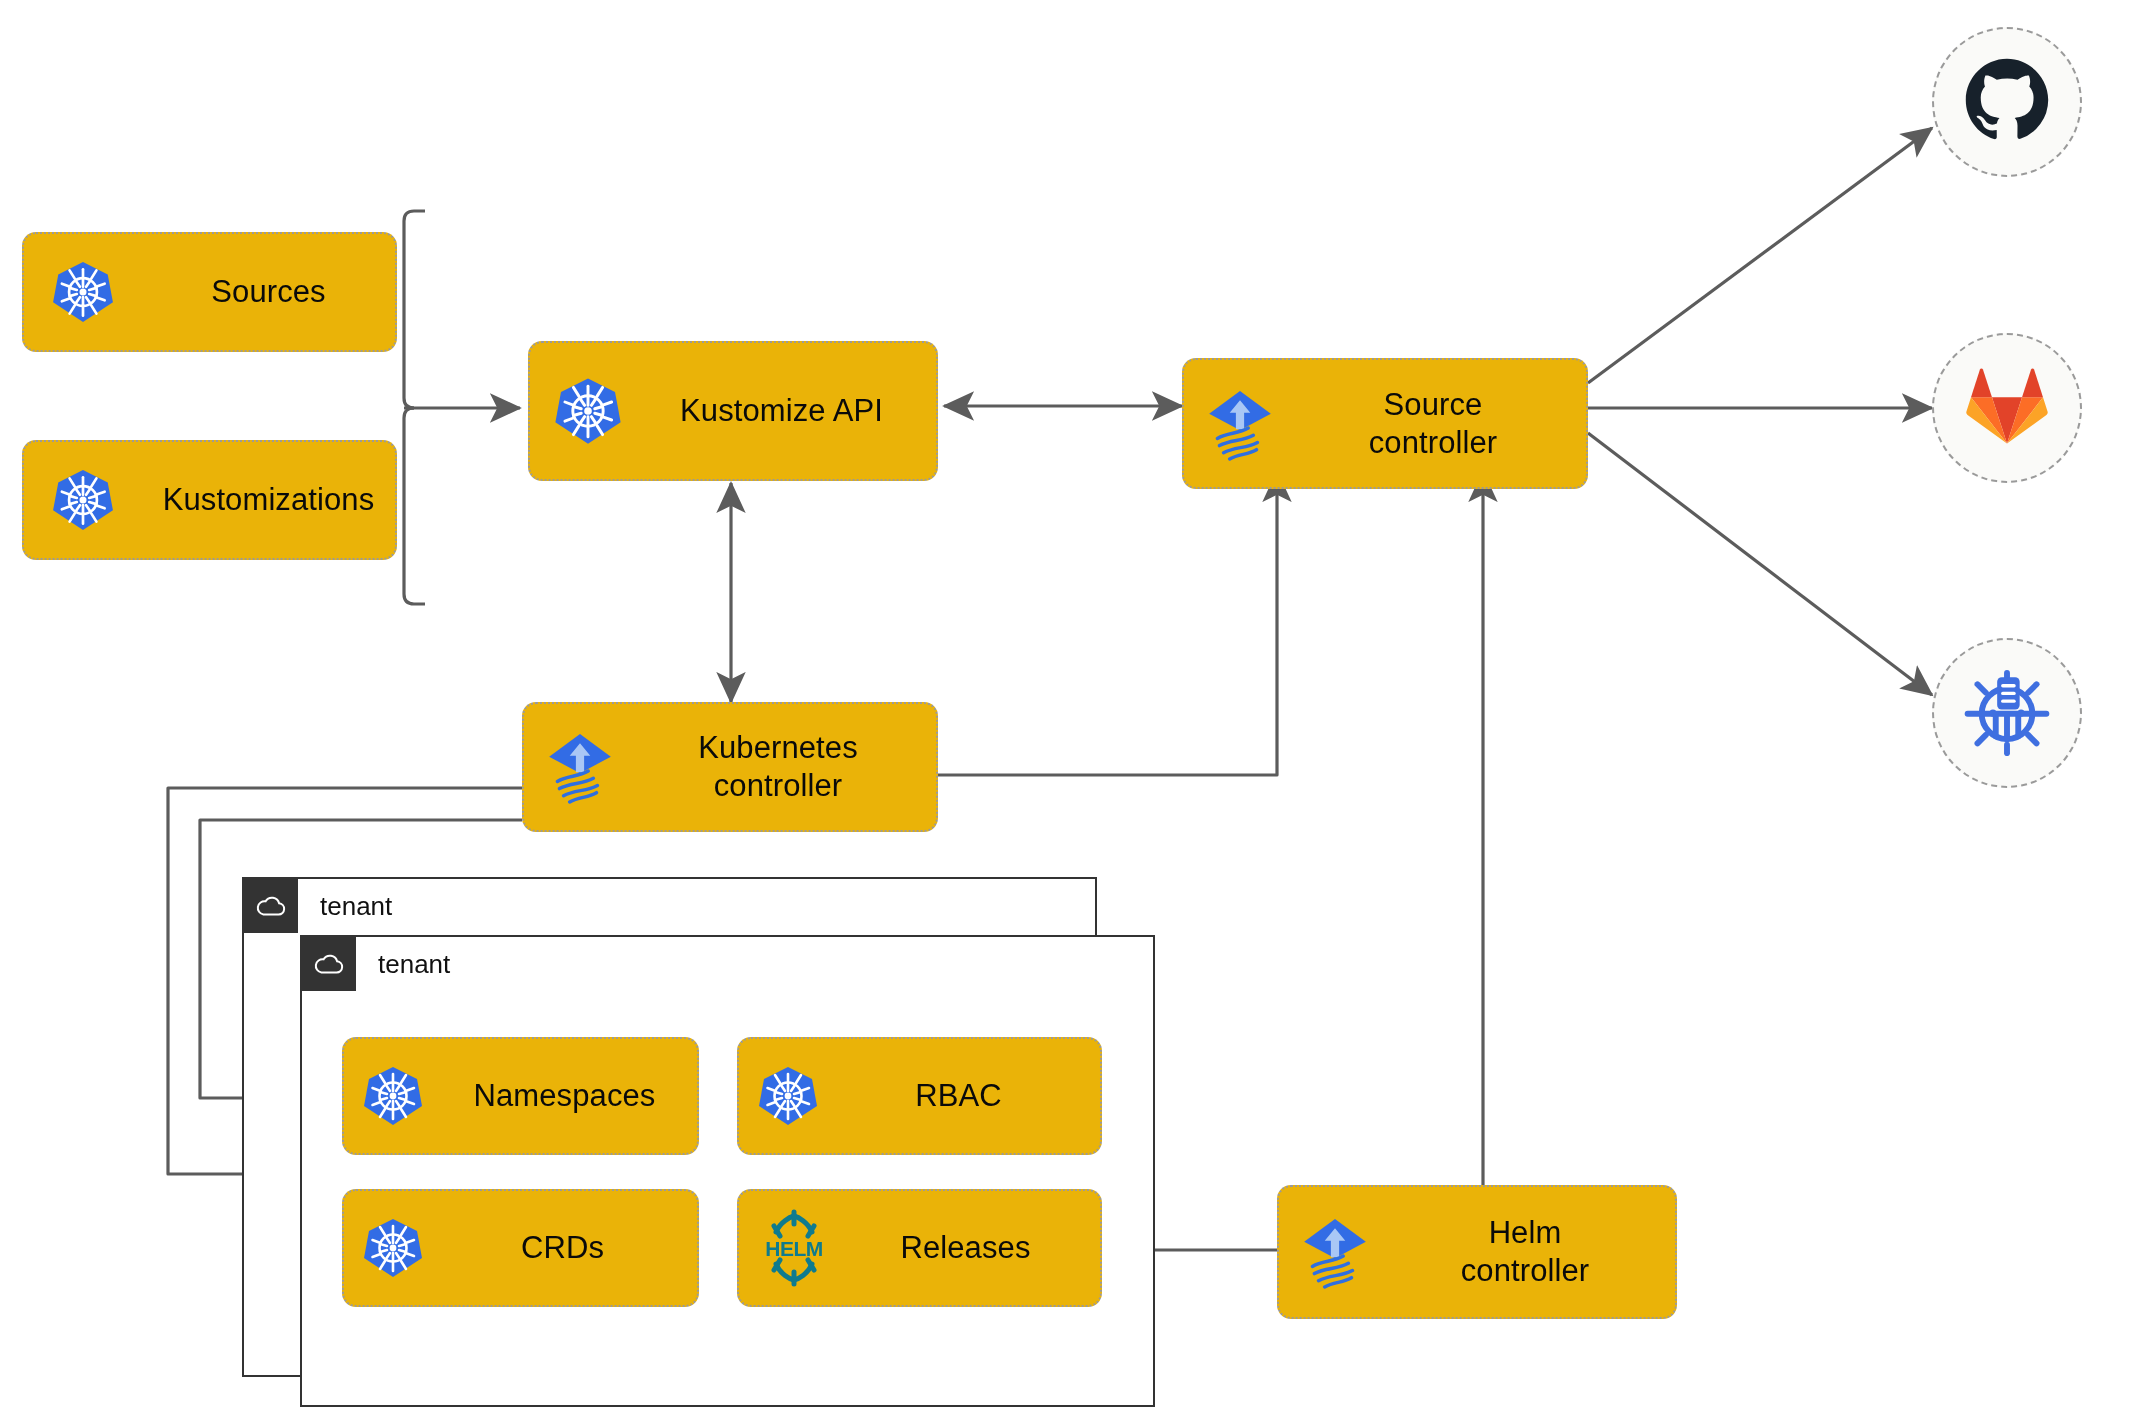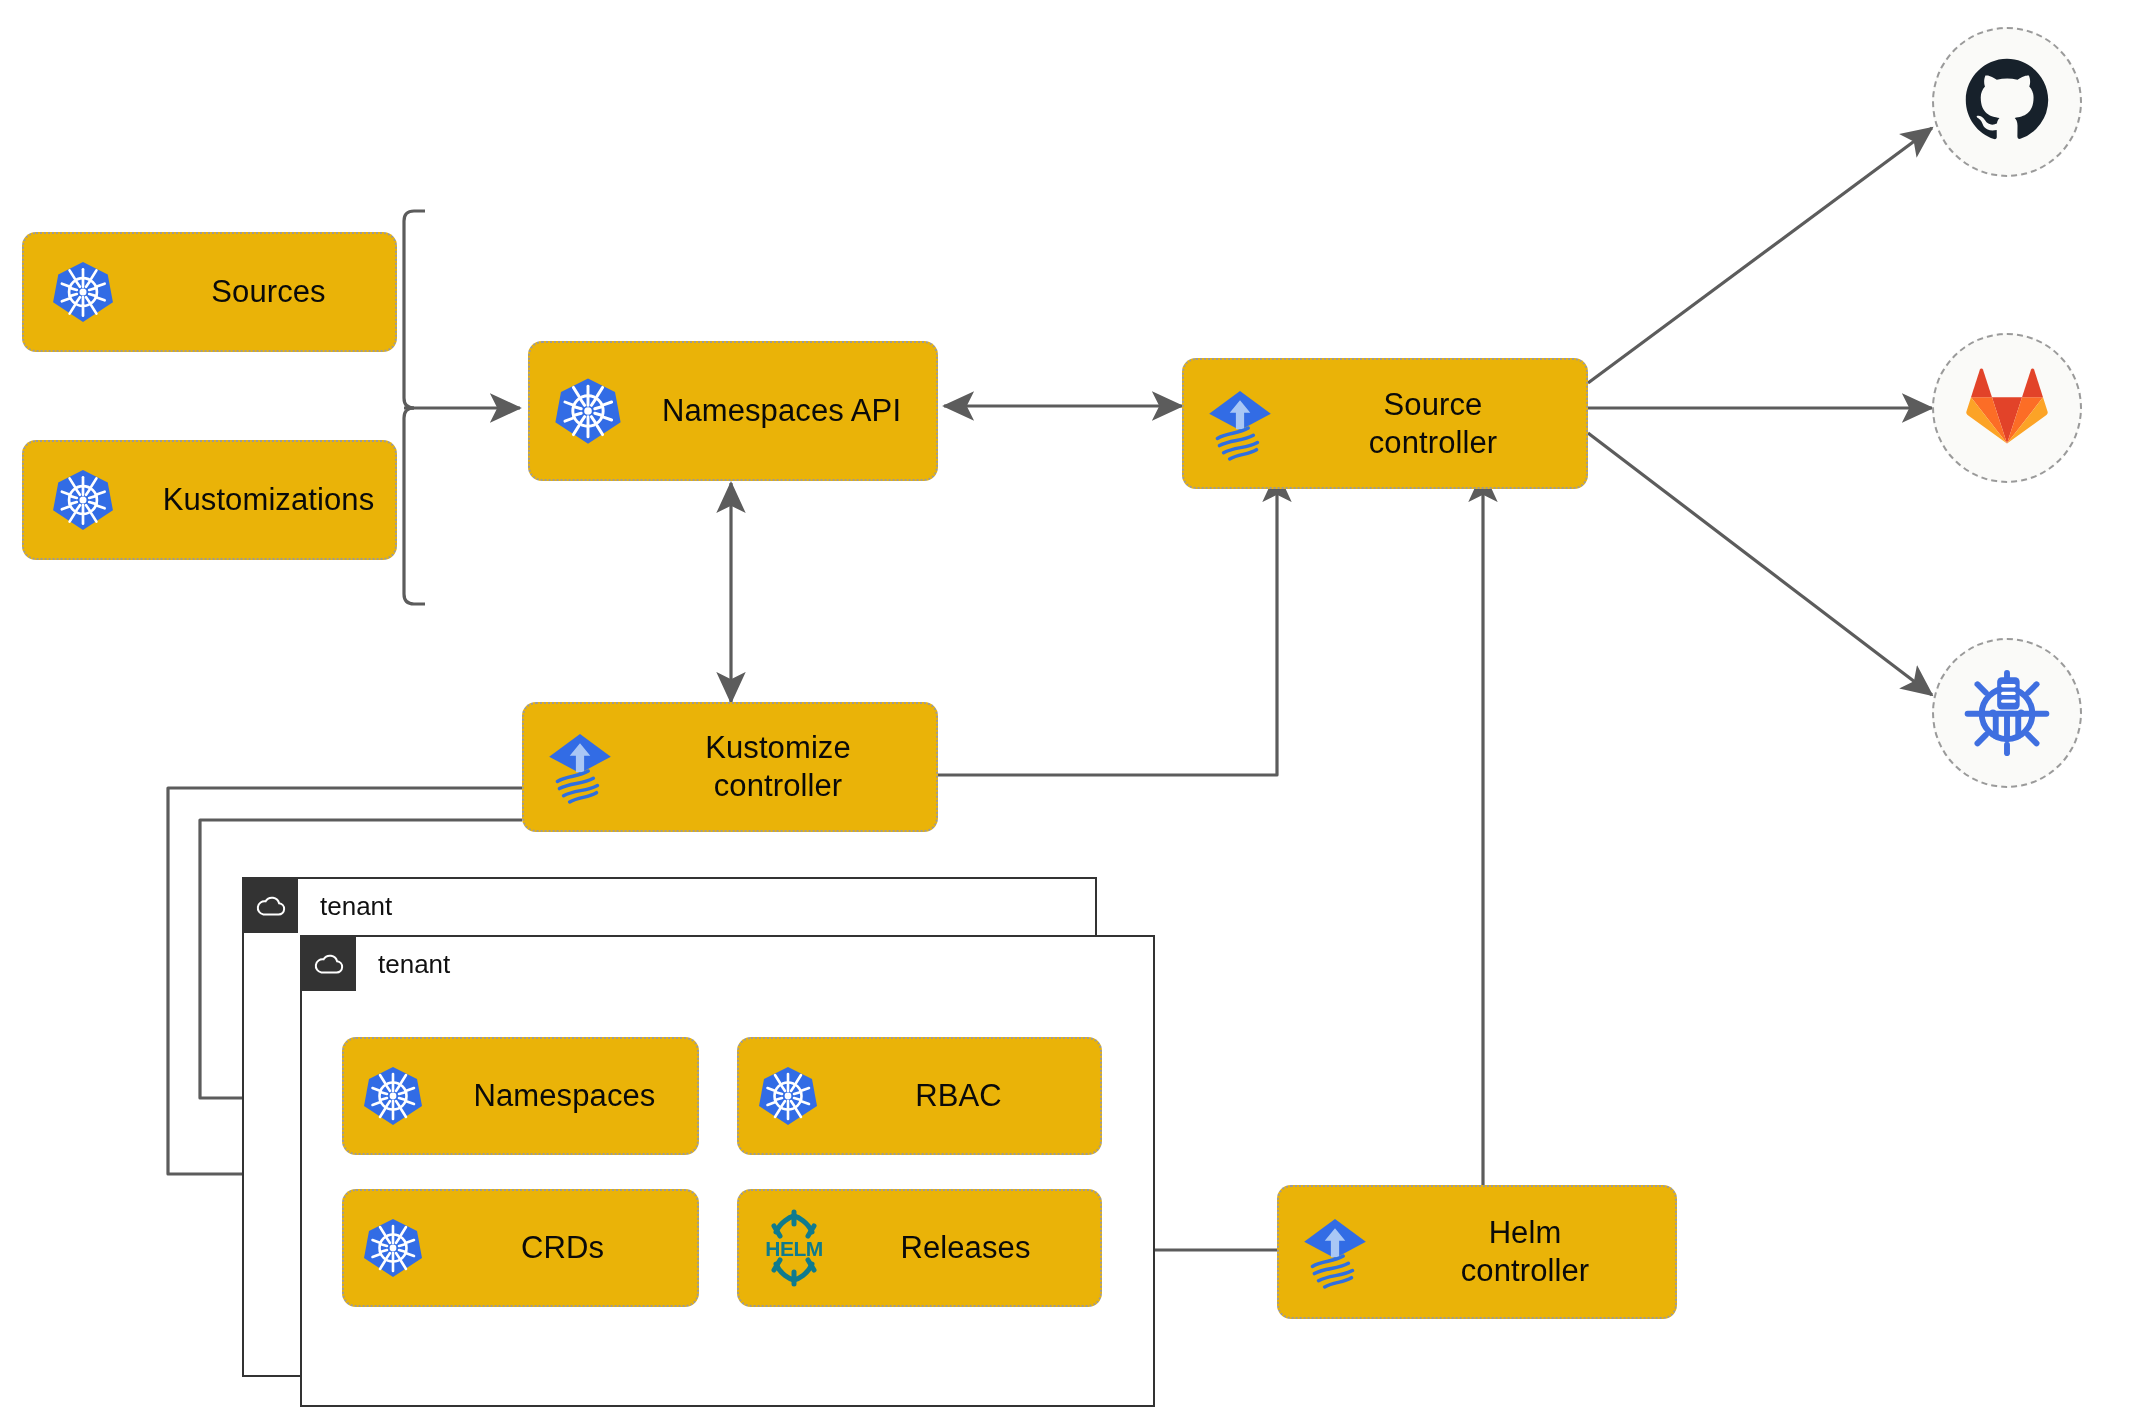--- a/index.html
+++ b/index.html
@@ -208,21 +208,21 @@
           <line x1="19" y1="36" x2="26" y2="34"></line>
             <line x1="38" y1="30" x2="45" y2="28"></line>
           <line x1="25" y1="43" x2="29" y2="37"></line>
             <line x1="35" y1="27" x2="39" y2="21"></line>
           <line x1="39" y1="43" x2="35" y2="37"></line>
             <line x1="29" y1="27" x2="25" y2="21"></line>
         </g>
         <circle cx="32" cy="32" r="3.4" fill="#ffffff"></circle>
       </svg>
     </div>
-    <div class="lbl" style="padding-right:18px;">Namespaces API</div>
+    <div class="lbl" style="padding-right:18px;">Kustomize API</div>
   </div>
 
   <div class="node" style="left:1182px;top:358px;width:406px;height:131px;">
     <div class="ico" style="width:112px;">
       <svg width="74" height="74" viewBox="0 0 72 72" aria-hidden="true">
         <polygon points="36,4 66,26 36,42 6,26" fill="#326ce5"></polygon>
         <path d="M36,13 L46,25 L40,25 L40,41 L32,41 L32,25 L26,25 Z" fill="#a9c7f5"></path>
         <g stroke="#2f6fe0" stroke-width="3.4" fill="none" stroke-linecap="round">
           <path d="M14,50 C24,44 34,46 44,40"></path>
           <path d="M16,57 C27,51 38,53 49,47"></path>
@@ -241,21 +241,21 @@
         <polygon points="36,4 66,26 36,42 6,26" fill="#326ce5"></polygon>
         <path d="M36,13 L46,25 L40,25 L40,41 L32,41 L32,25 L26,25 Z" fill="#a9c7f5"></path>
         <g stroke="#2f6fe0" stroke-width="3.4" fill="none" stroke-linecap="round">
           <path d="M14,50 C24,44 34,46 44,40"></path>
           <path d="M16,57 C27,51 38,53 49,47"></path>
           <path d="M20,64 C31,58 42,60 53,54"></path>
           <path d="M26,70 C35,65 44,66 52,61"></path>
         </g>
       </svg>
     </div>
-    <div class="lbl" style="padding-right:16px;">Kustomize
+    <div class="lbl" style="padding-right:16px;">Kubernetes
 controller</div>
   </div>
 
   <div class="node" style="left:1277px;top:1185px;width:400px;height:134px;">
     <div class="ico" style="width:112px;">
       <svg width="74" height="74" viewBox="0 0 72 72" aria-hidden="true">
         <polygon points="36,4 66,26 36,42 6,26" fill="#326ce5"></polygon>
         <path d="M36,13 L46,25 L40,25 L40,41 L32,41 L32,25 L26,25 Z" fill="#a9c7f5"></path>
         <g stroke="#2f6fe0" stroke-width="3.4" fill="none" stroke-linecap="round">
           <path d="M14,50 C24,44 34,46 44,40"></path>

